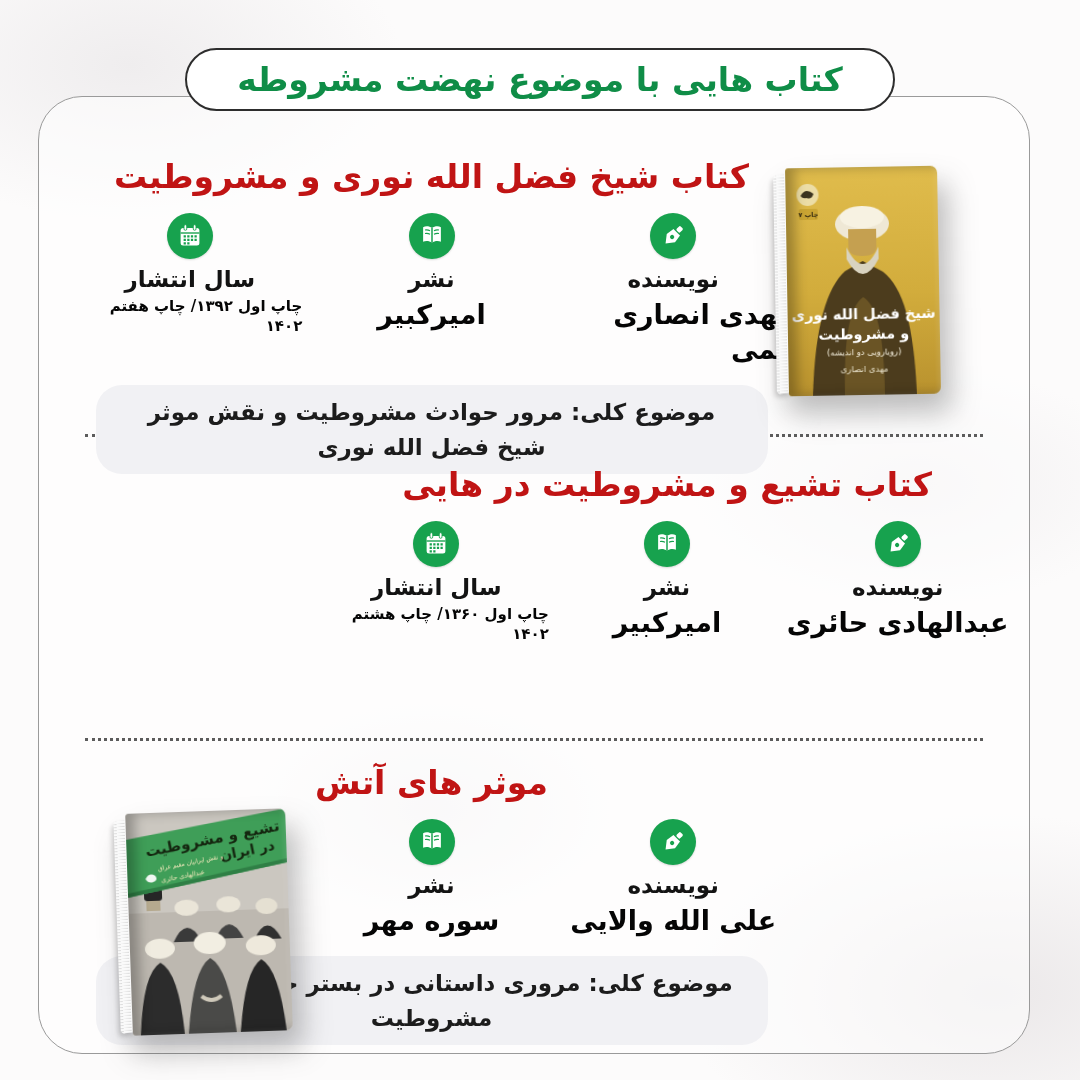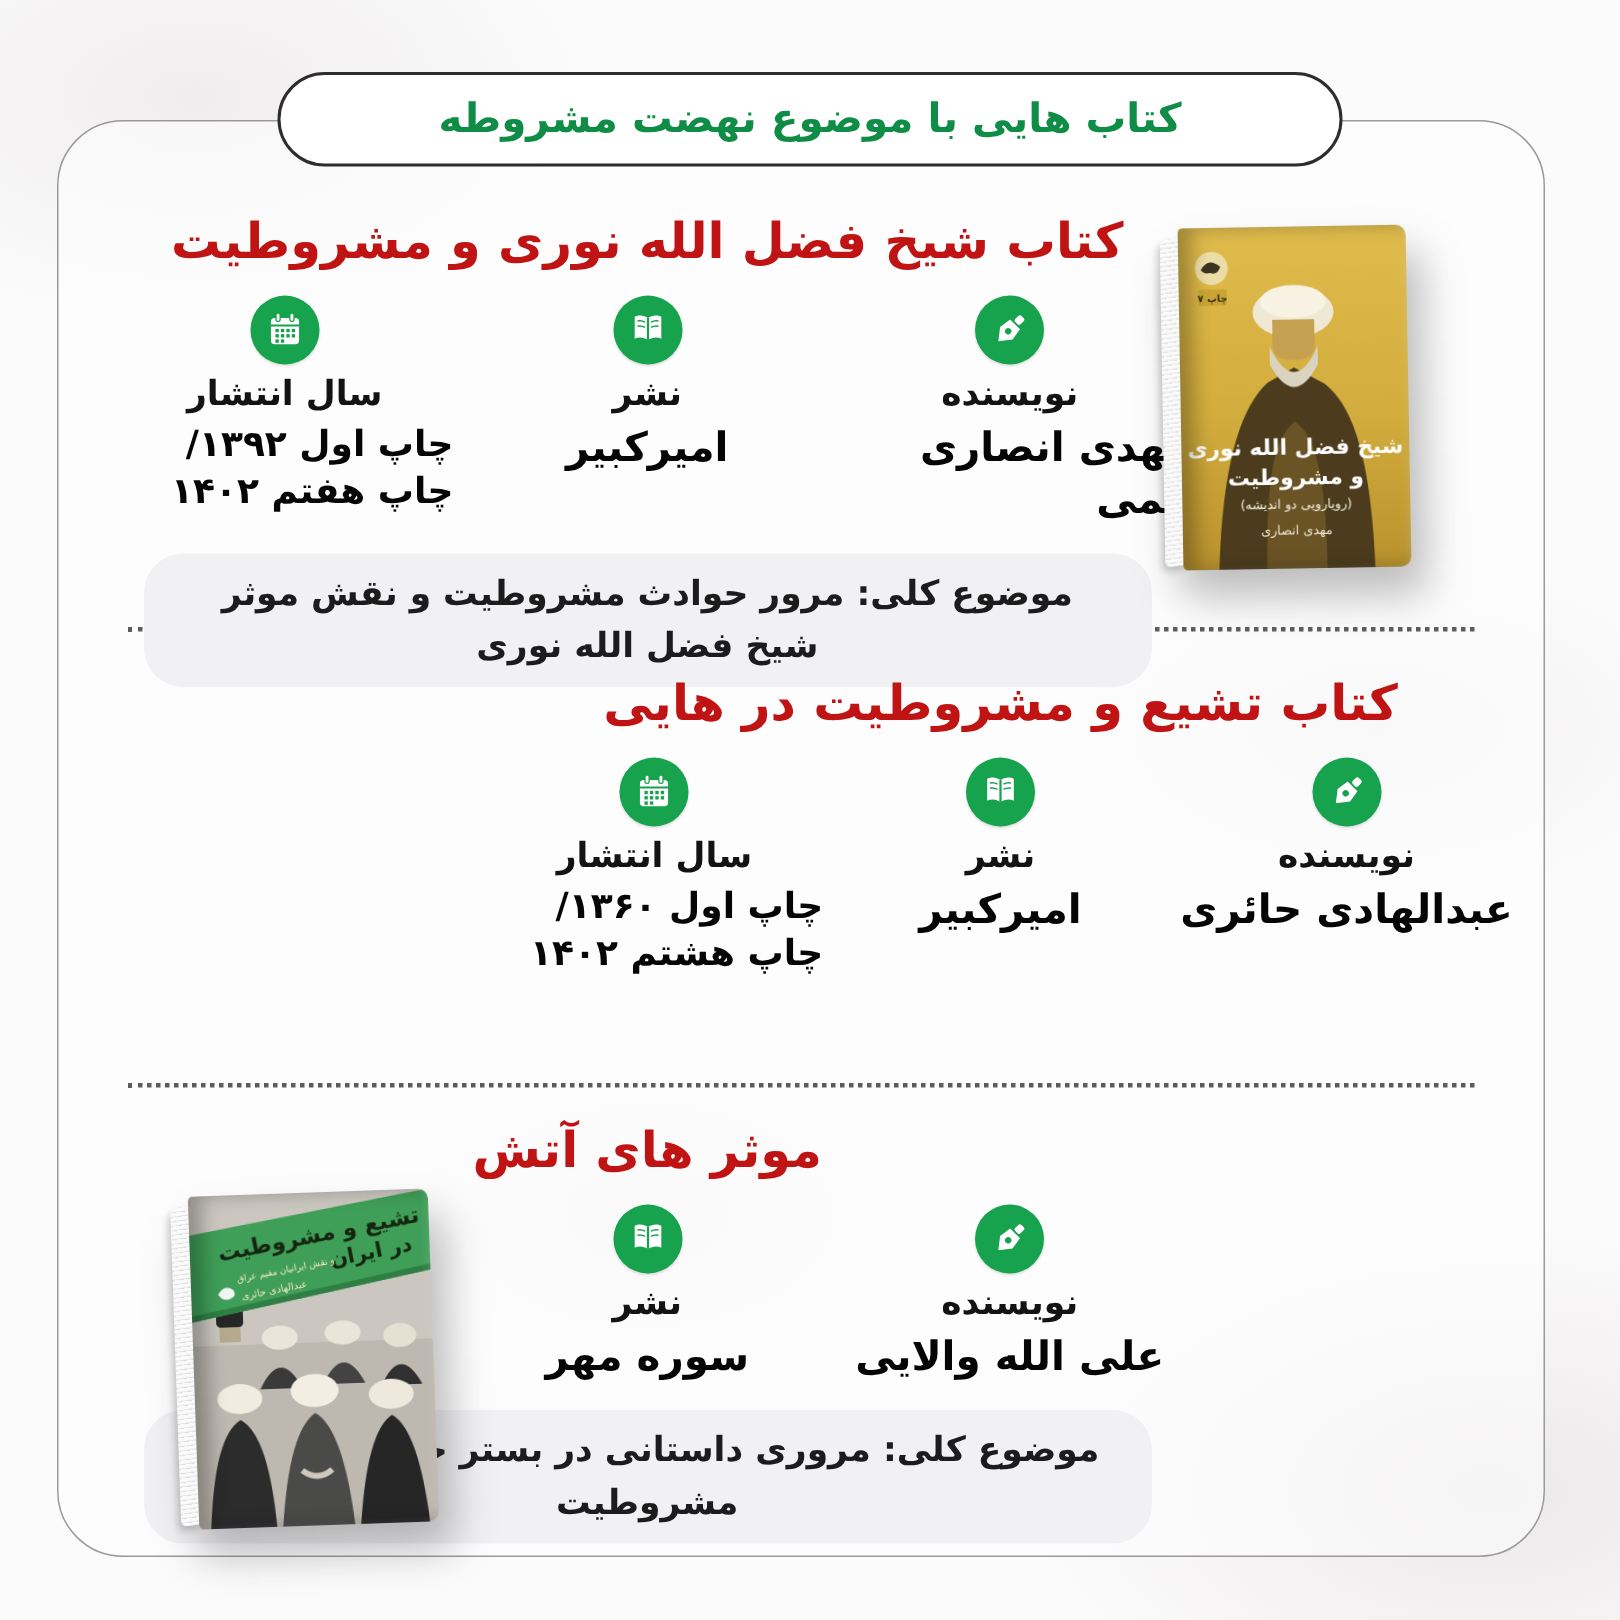--- a/index.html
+++ b/index.html
@@ -16,26 +16,26 @@
     overflow:hidden;
   }
 
   
   .pill {
     position:absolute; left:185px; top:48px; width:710px; height:63px;
     background:#ffffff; border:2px solid #2d2d2d; border-radius:34px;
     display:flex; align-items:center; justify-content:center; z-index:3;
   }
   .pill .pill-text {
-    color:#0f8d47; font-size:27px; font-weight:800; letter-spacing:-0.5px;
+    color:#0f8d47; font-size:33px; font-weight:800; letter-spacing:-0.5px;
   }
 
   
   .card {
-    position:absolute; left:38px; top:80px; width:992px; height:958px;
+    position:absolute; left:38px; top:96px; width:992px; height:958px;
     background:rgba(255,255,255,0.55);
     border:1.5px solid #9a9a9a; border-radius:44px; z-index:1;
   }
   .row { position:relative; }
   .row1 { height:337px; }
   .row2 { height:301px; }
   .row3 { height:318px; }
   .divider { border-top:3px dotted #5c5c5c; margin:0 46px; height:0; }
 
   .content { position:absolute; }
@@ -54,21 +54,21 @@
   .info-row { display:flex; margin-top:14px; }
   .info-col { flex:1 1 0; display:flex; flex-direction:column; align-items:center; }
   .icon-circle {
     width:46px; height:46px; border-radius:50%; background:#17a24e;
     display:flex; align-items:center; justify-content:center;
     box-shadow:0 1px 2px rgba(0,0,0,0.15);
   }
   .icon-circle svg { width:30px; height:30px; display:block; }
   .info-label { margin-top:7px; font-size:23px; font-weight:700; color:#131313; }
   .info-value { margin-top:5px; font-size:27px; font-weight:700; color:#050505; line-height:1.3; }
-  .info-value.year { font-size:24px; max-width:225px; }
+  .info-value.year { font-size:15px; max-width:225px; }
 
   .topic-box {
     margin:18px auto 0 auto; width:672px; min-height:84px;
     background:#f1f1f4; border-radius:26px;
     display:flex; align-items:center; justify-content:center;
     padding:10px 34px; 
   }
   .c2 .topic-box { margin-top:16px; }
   .topic-text { text-align:center; font-size:23px; font-weight:600; color:#1c1c1c; line-height:1.5; }
 

